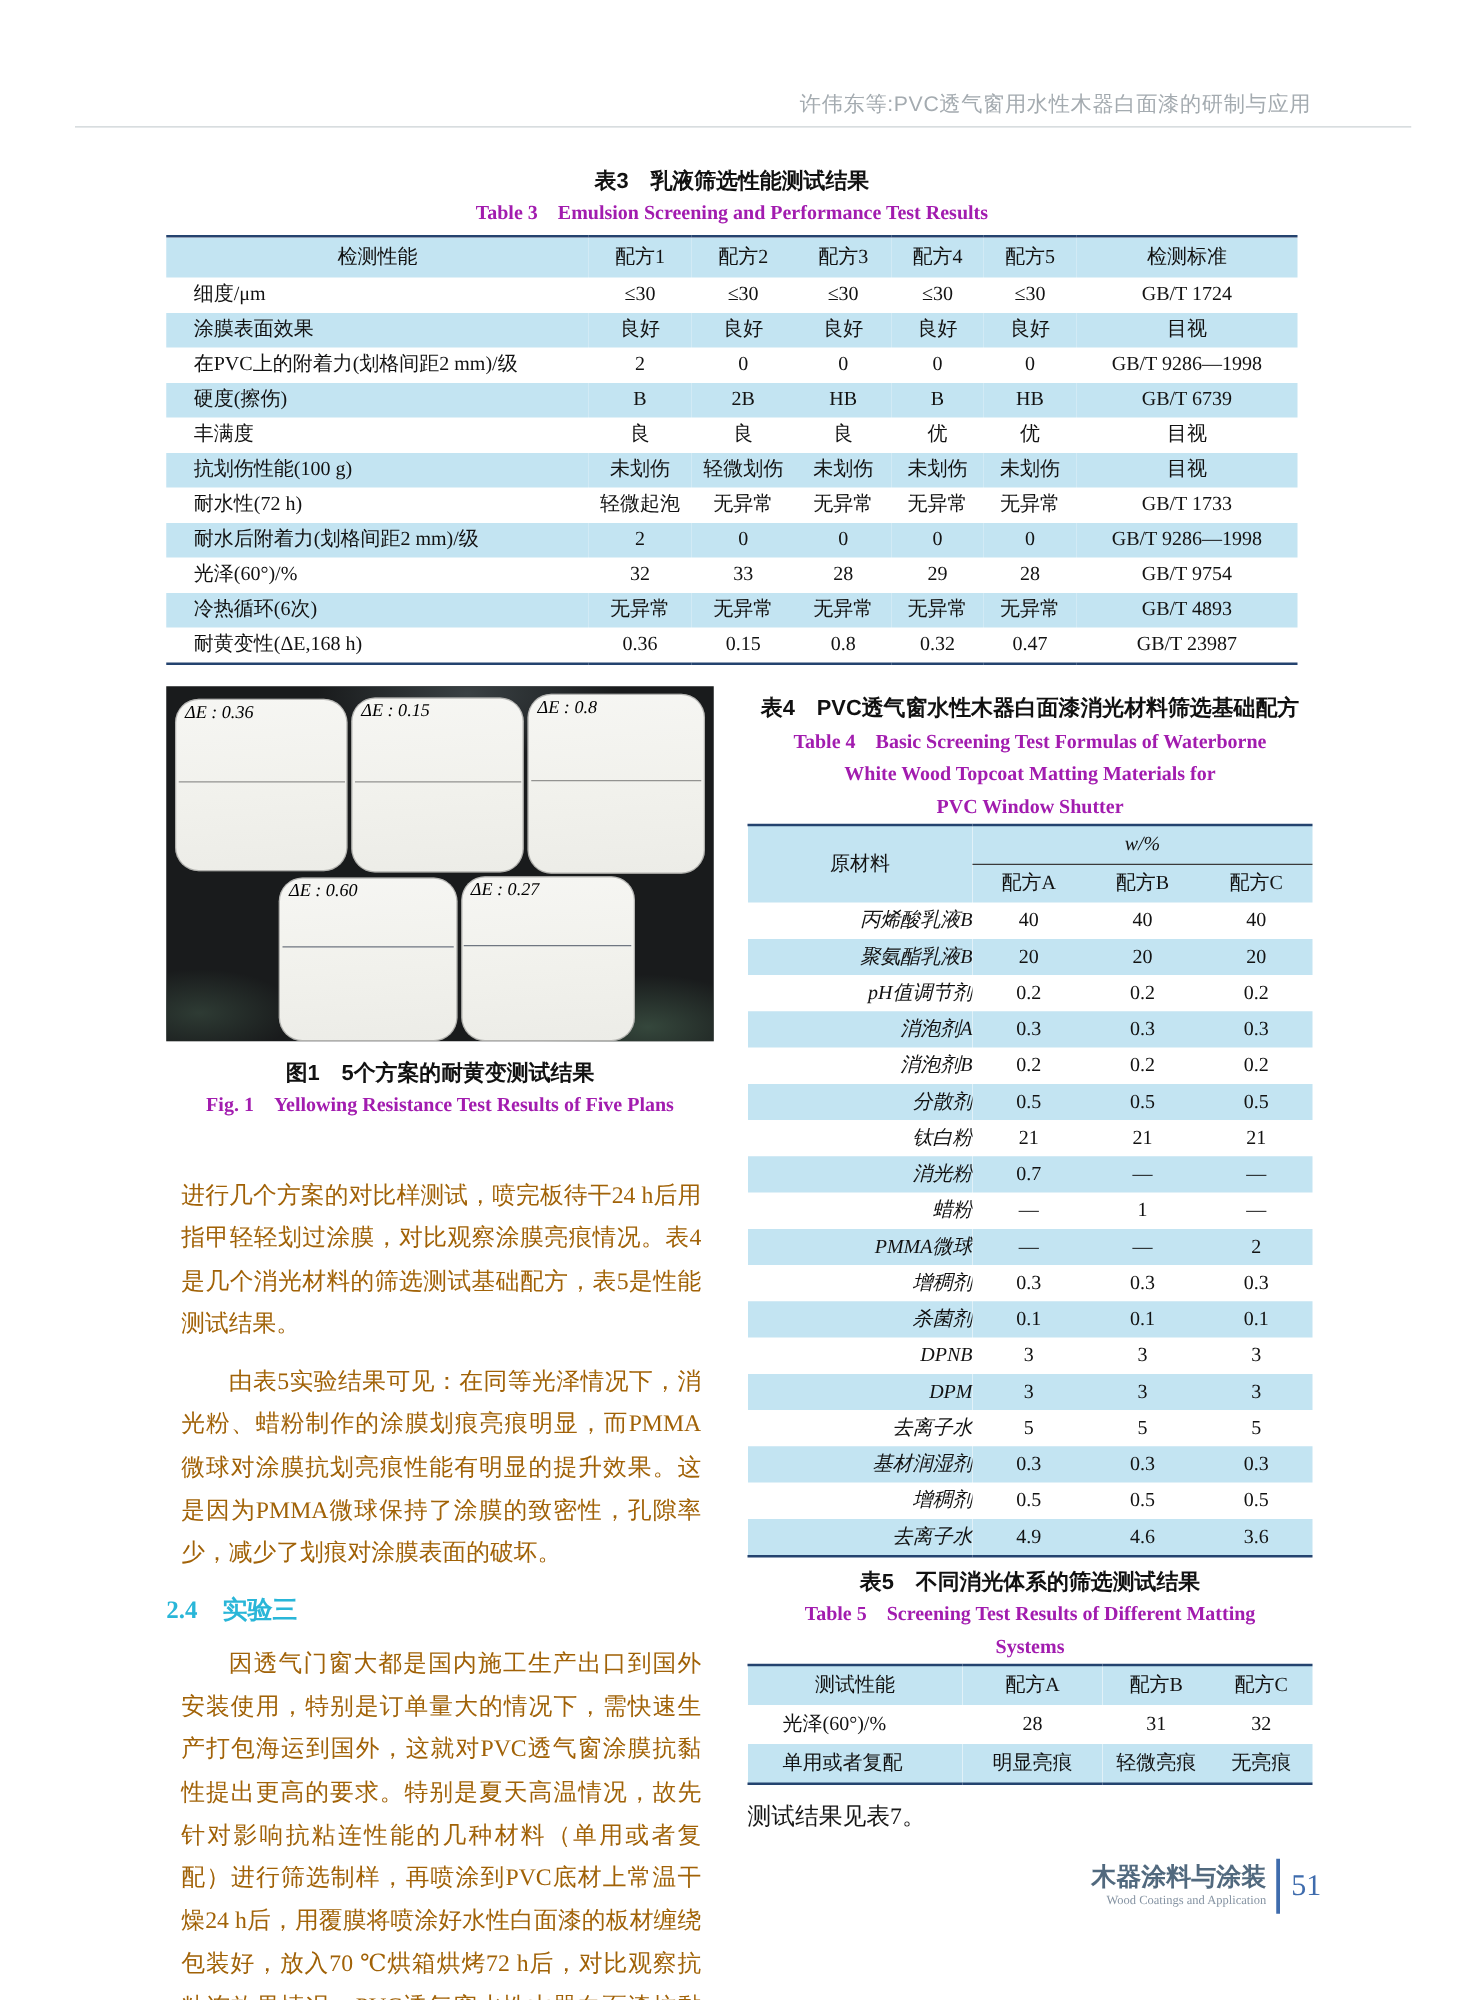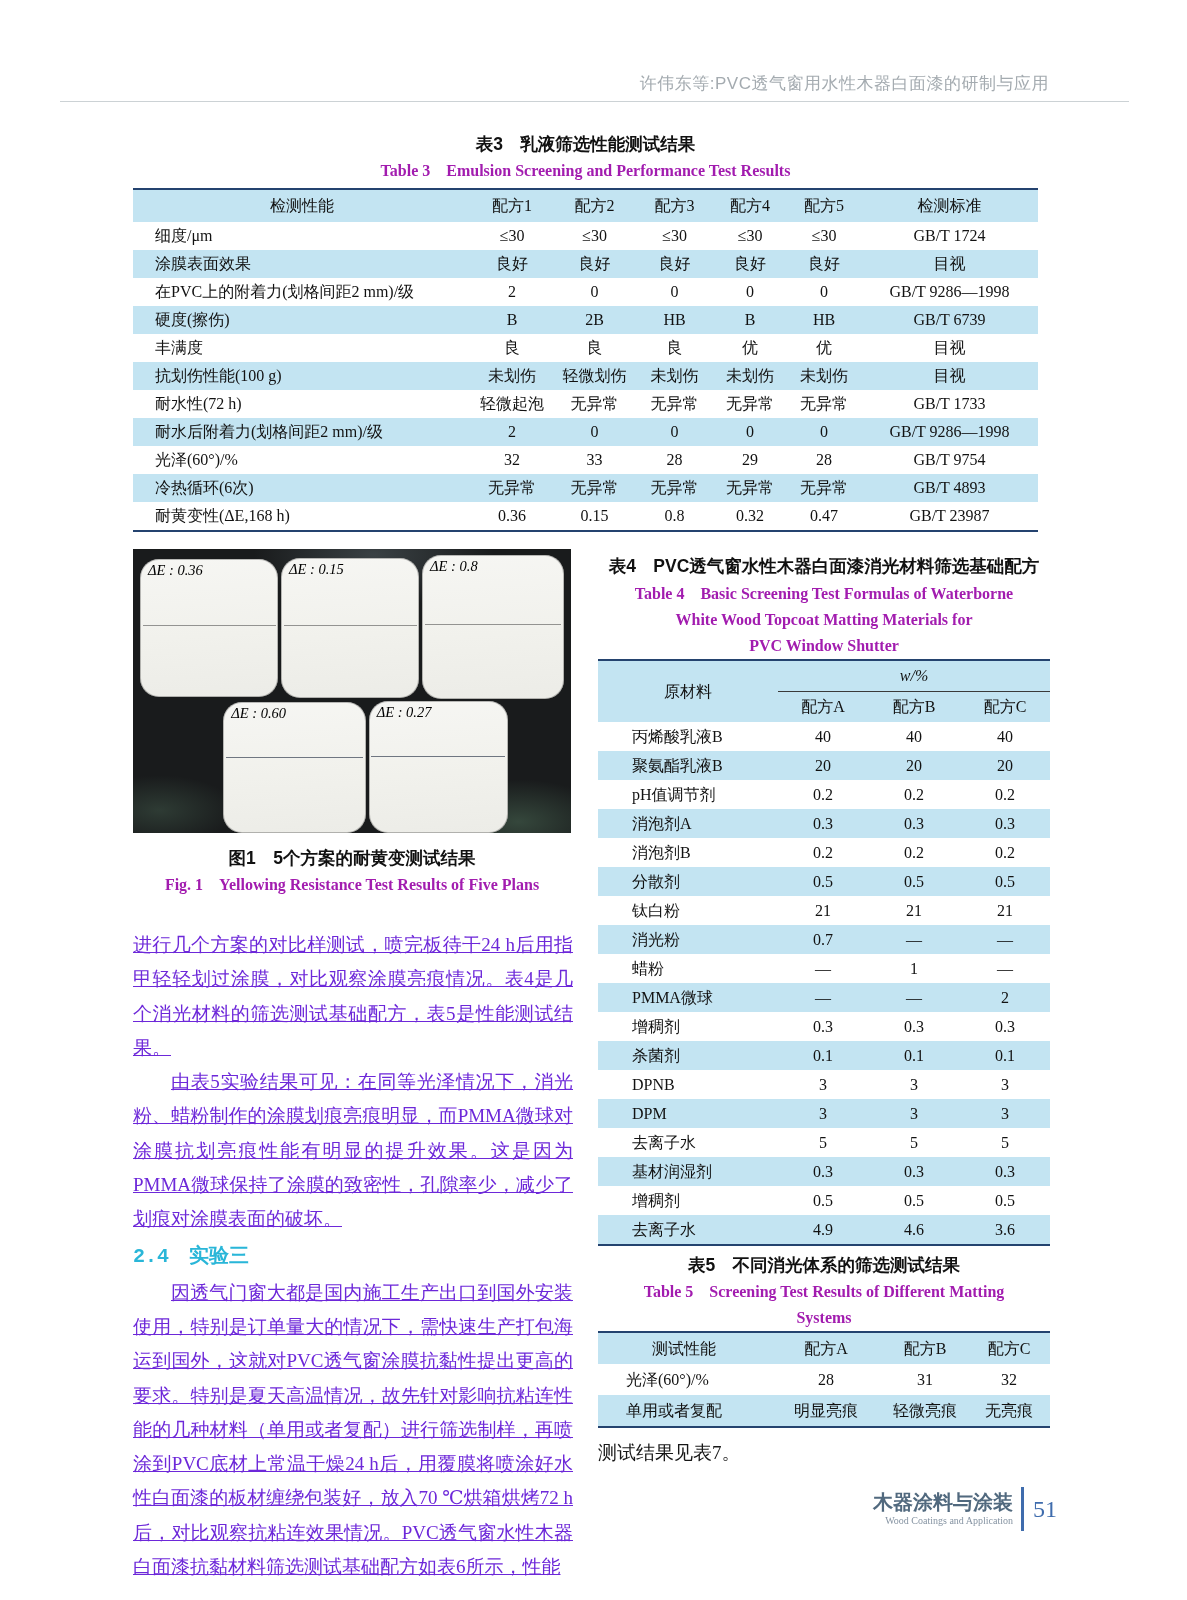--- a/index.html
+++ b/index.html
@@ -54,33 +54,33 @@
   .panel2 { left:33.8%; top:3.2%; width:31.6%; height:49.3%; }
   .panel3 { left:66.0%; top:2.2%; width:32.4%; height:50.5%; }
   .panel4 { left:20.6%; top:54.0%; width:32.6%; height:46.0%; }
   .panel5 { left:53.8%; top:53.4%; width:31.8%; height:46.6%; }
   .panel1 .scratch, .panel2 .scratch, .panel3 .scratch { top:48%; }
   .panel4 .scratch, .panel5 .scratch { top:42%; border-top-color:rgba(40,50,70,0.65); }
   .fig-cap { margin-top:12px; }
 
   
   .textcol { position:absolute; left:133px; top:928px; width:440px; }
-  .body-p { margin:0; font-size:19px; line-height:34.3px; text-align:justify; color:#6d28d9;text-decoration:underline; }
+  .body-p { margin:12px; font-size:19px; line-height:34.3px; text-align:justify; color:#a16207; }
   .indent { text-indent:2em; }
-  .sec-head { margin:5px 0 4px 0; font-family:Liberation Mono, monospace;
+  .sec-head { margin:5px 0 4px 0; font-family:Liberation Serif, serif;
               font-weight:bold; font-size:20px; color:#29b6d8; line-height:30px; }
 
   
   .t4-wrap { position:absolute; left:598px; top:553px; width:452px; }
   .t4-wrap .title-en { line-height:26px; }
   .t4-wrap .title-cn { margin-bottom:1px;text-align:center; }
   .t4 th { height:30px; line-height:30px; }
   .t4 .wcell { font-style:italic; border-bottom:1.2px solid #3a3a3a; }
   .t4 td { height:29px; line-height:29px; }
-  .t4 .rowlabel { text-align:left; padding-left:34px; }
+  .t4 .rowlabel { text-align:right; padding-left:34px;font-style:italic; }
 
   
   .t5-wrap { position:absolute; left:598px; top:1252px; width:452px; }
   .t5 th { height:31px; line-height:31px; }
   .t5 td { height:31px; line-height:31px; }
   .t5 .rowlabel { text-align:left; padding-left:28px; }
   .tail-text { position:absolute; left:598px; top:1440px; width:452px;
                font-size:19px; color:#161616; }
 
   

